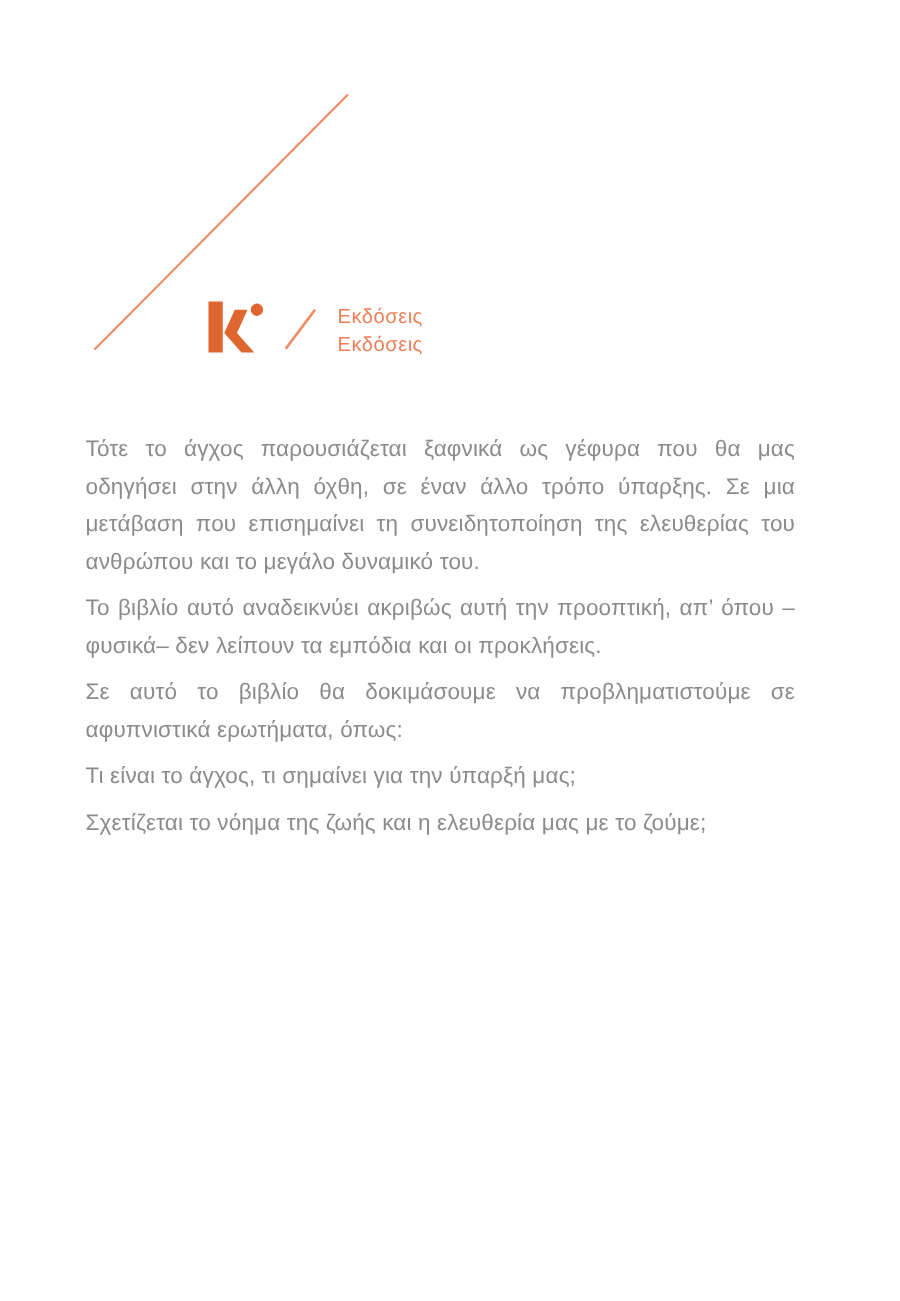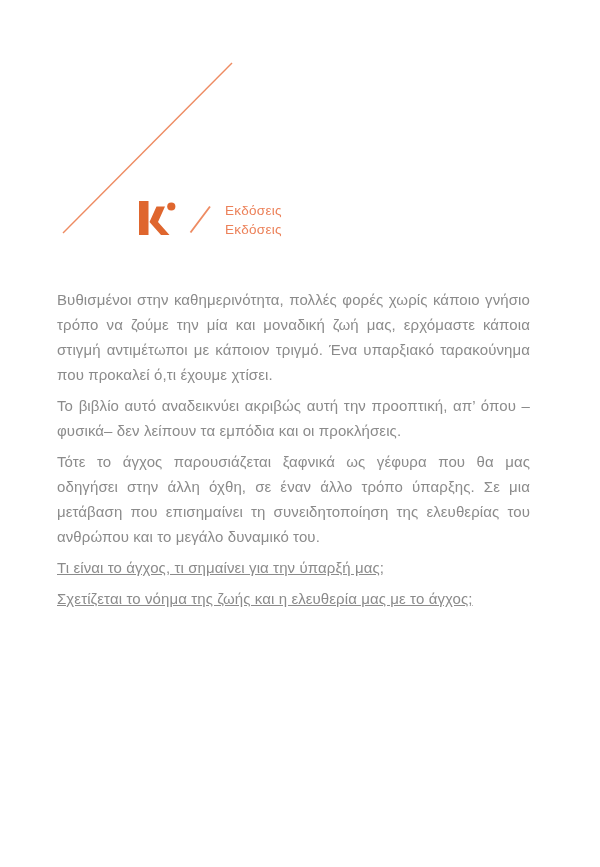--- a/index.html
+++ b/index.html
@@ -56,21 +56,20 @@
     font-size: 15px;
     line-height: 25px;
     letter-spacing: 0.1px;
   }
   .body-text p {
     margin: 0 0 6px 0;
     text-align: justify;
   }
   .body-text p.no-justify {
     text-align: left;
-    text-decoration: underline;
   }
 </style>
 </head>
 <body>
 
 <div class="page">
 
   <svg class="logo-art" viewBox="0 0 600 260" xmlns="http://www.w3.org/2000/svg" aria-hidden="true">
     <line class="thin-line" x1="63" y1="233" x2="232" y2="63"></line>
     <g transform="translate(139,200)">
@@ -80,20 +79,20 @@
     </g>
     <line class="slash-line" x1="190.5" y1="232.5" x2="210" y2="206.5"></line>
   </svg>
 
   <div class="publisher">
     <div>Εκδόσεις</div>
     <div>Εκδόσεις</div>
   </div>
 
   <div class="body-text">
-    <p>Βυθισμένοι στην καθημερινότητα, πολλές φορές χωρίς κάποιο γνήσιο τρόπο να ζούμε την μία και μοναδική ζωή μας, ερχόμαστε κάποια στιγμή αντιμέτωποι με κάποιον τριγμό. Ένα υπαρξιακό ταρακούνημα που προκαλεί ό,τι έχουμε χτίσει.</p>
+    <p>Τότε το άγχος παρουσιάζεται ξαφνικά ως γέφυρα που θα μας οδηγήσει στην άλλη όχθη, σε έναν άλλο τρόπο ύπαρξης. Σε μια μετάβαση που επισημαίνει τη συνειδητοποίηση της ελευθερίας του ανθρώπου και το μεγάλο δυναμικό του.</p>
     <p>Το βιβλίο αυτό αναδεικνύει ακριβώς αυτή την προοπτική, απ’ όπου –φυσικά– δεν λείπουν τα εμπόδια και οι προκλήσεις.</p>
-    <p>Τότε το άγχος παρουσιάζεται ξαφνικά ως γέφυρα που θα μας οδηγήσει στην άλλη όχθη, σε έναν άλλο τρόπο ύπαρξης. Σε μια μετάβαση που επισημαίνει τη συνειδητοποίηση της ελευθερίας του ανθρώπου και το μεγάλο δυναμικό του.</p>
+    <p>Σε αυτό το βιβλίο θα δοκιμάσουμε να προβληματιστούμε σε αφυπνιστικά ερωτήματα, όπως:</p>
     <p class="no-justify">Τι είναι το άγχος, τι σημαίνει για την ύπαρξή μας;</p>
-    <p class="no-justify">Σχετίζεται το νόημα της ζωής και η ελευθερία μας με το άγχος;</p>
+    <p class="no-justify">Σχετίζεται το νόημα της ζωής και η ελευθερία μας με το ζούμε;</p>
   </div>
 
 </div>
 
 </body></html>

